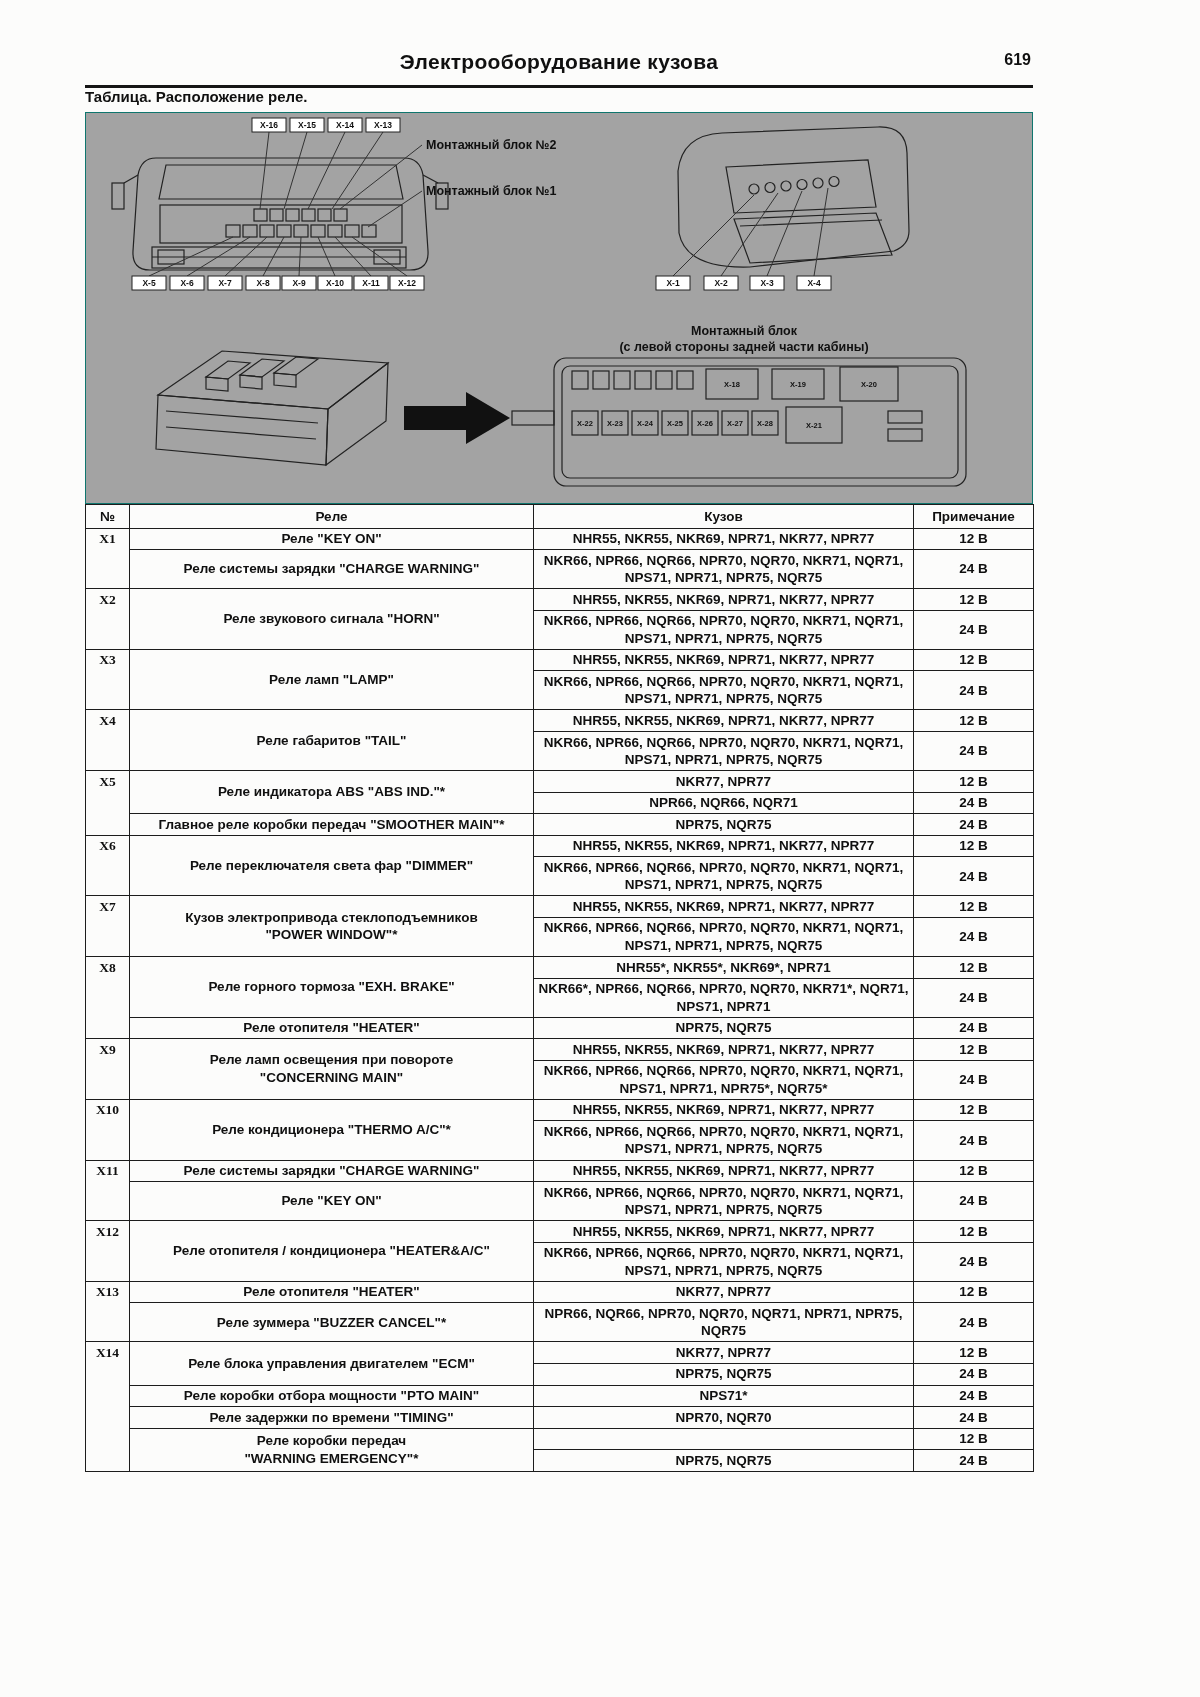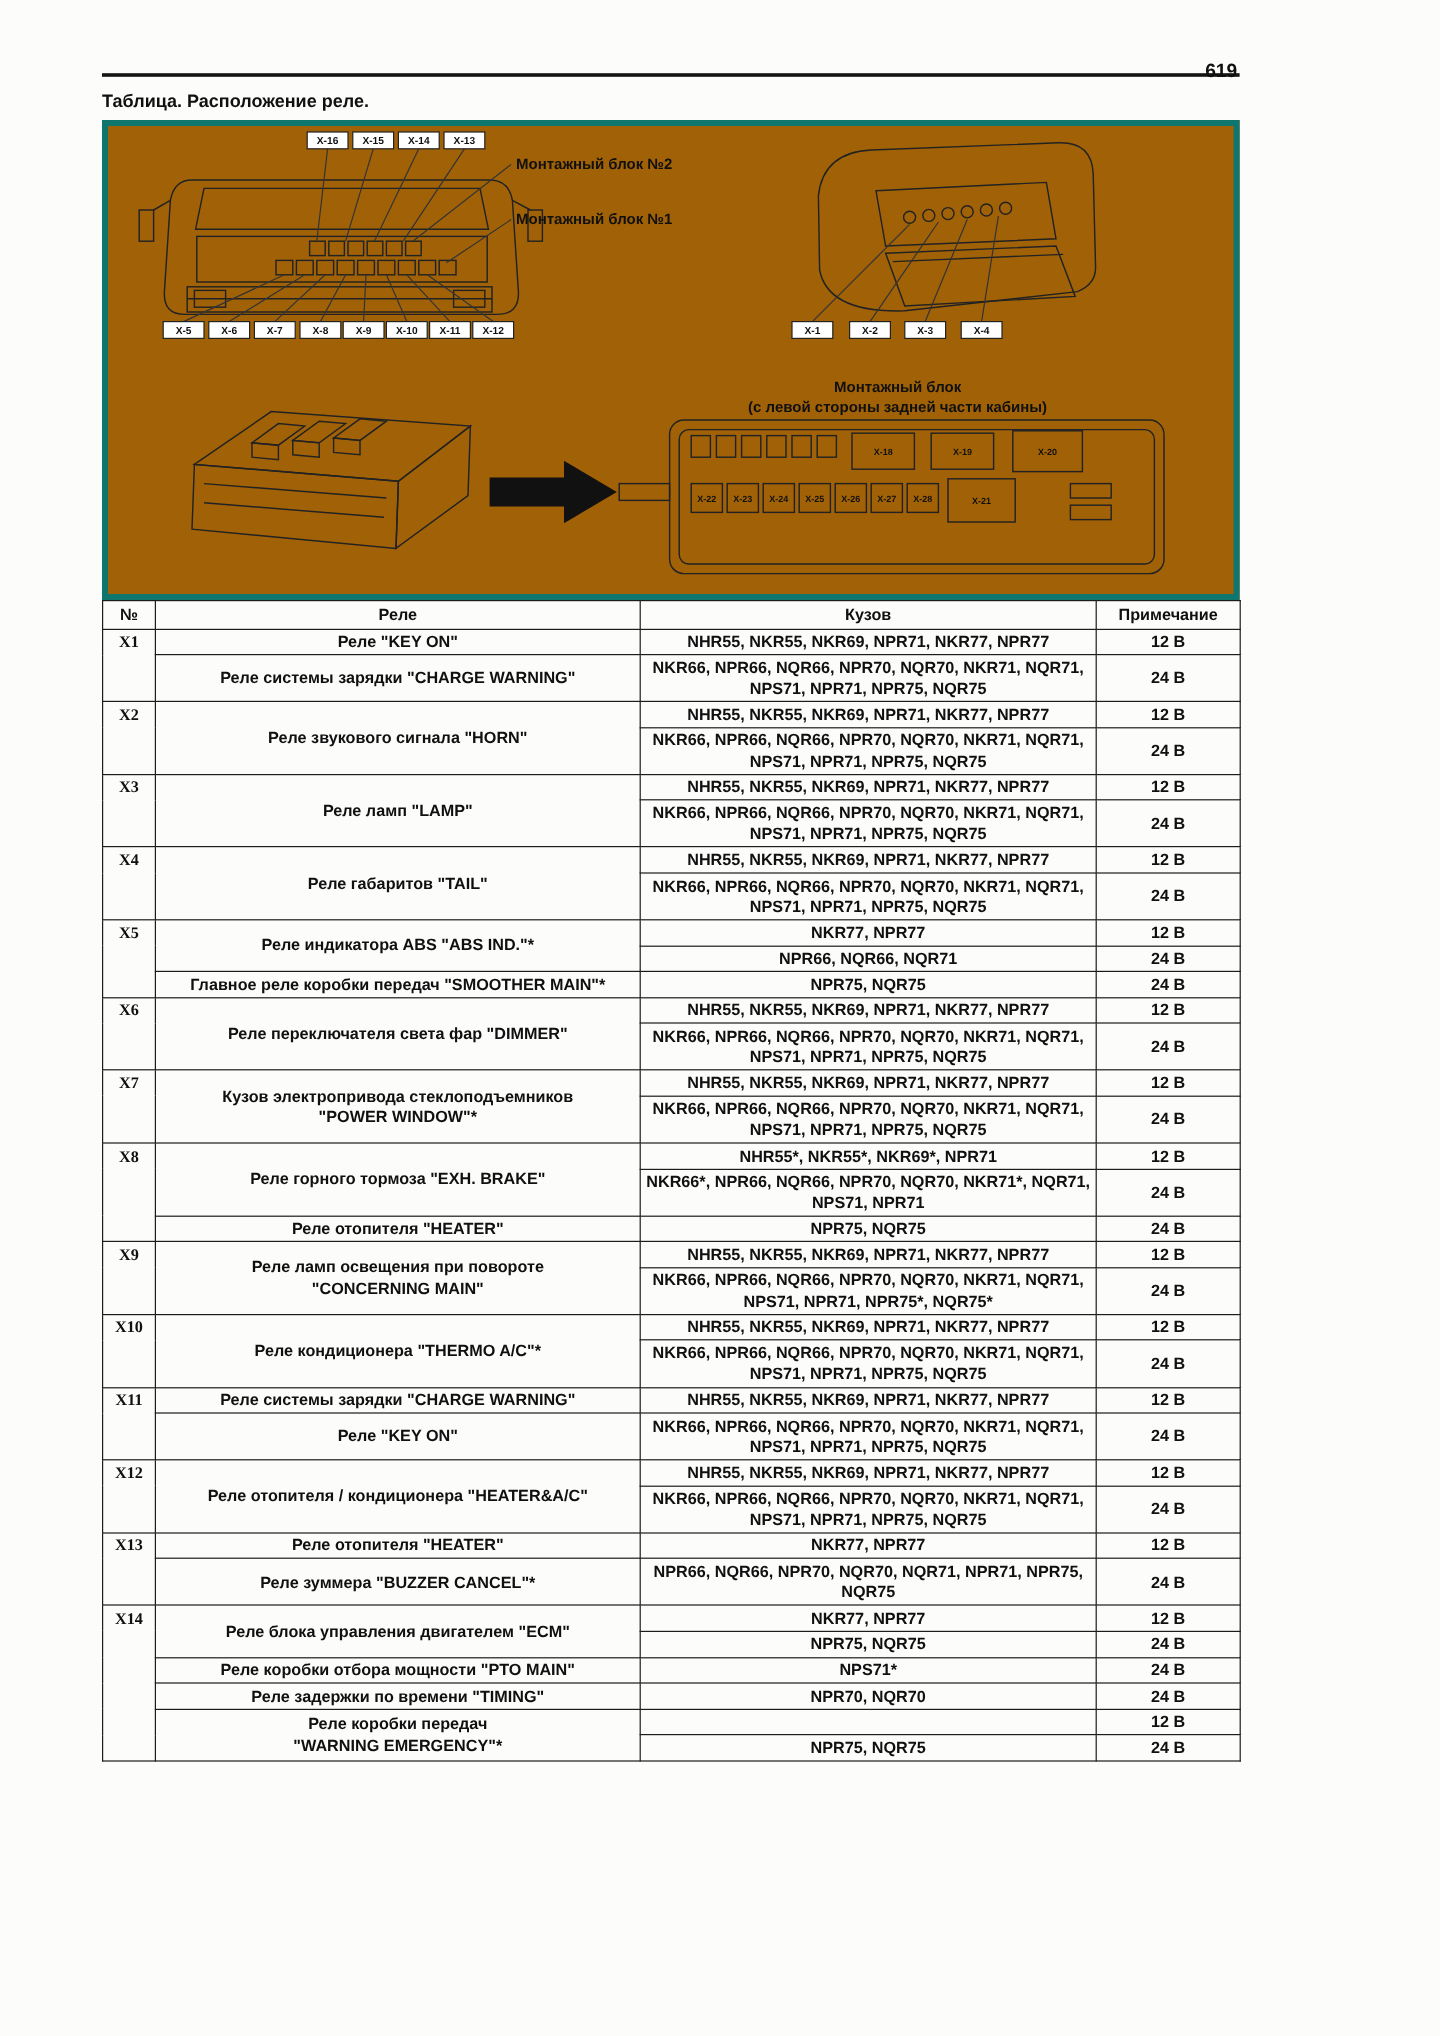--- a/index.html
+++ b/index.html
@@ -12,23 +12,23 @@
   .page{
     position:relative;width:1200px;height:1697px;
     background:#fcfcfb;overflow:hidden;
   }
   .content{position:absolute;left:85px;top:50px;width:948px;}
 
   .page-header{position:relative;text-align:center;border-bottom:3px solid #151515;padding-bottom:11px;}
   .header-title{font-size:21px;font-weight:bold;letter-spacing:.3px;}
   .header-page-number{position:absolute;right:2px;top:1px;font-size:16px;font-weight:bold;}
 
-  .caption{margin-top:12px;margin-bottom:7px;font-size:15px;font-weight:bold;}
-
-  .diagram-box{border:5px solid #0f766e;background:#a16207;}
+  .caption{margin-top:0;margin-bottom:7px;font-size:15px;font-weight:bold;}
+
+  .diagram-box{border:1px solid #0f766e;background:#a3a3a3;}
   .diagram-box svg{display:block;}
   .diagram-box text{
     font-family:"Liberation Sans","DejaVu Sans",sans-serif;
     fill:#101010;font-weight:bold;
   }
   .co-text{font-size:8.5px;}
   .slot-text{font-size:7.5px;}
   .label-text{font-size:12.5px;}
 
   .relay-table{
@@ -46,20 +46,21 @@
   td.c-no{vertical-align:top;font-family:Liberation Serif, serif;}
   td.c-relay{white-space:pre-line;}
 </style>
 </head>
 <body>
 
 <div class="page">
   <div class="content">
 
     <header class="page-header">
+      <div class="header-title">Электрооборудование кузова</div>
       <div class="header-page-number">619</div>
     </header>
 
     <div class="caption">Таблица. Расположение реле.</div>
 
     <div class="diagram-box">
       <svg width="946" height="390" viewBox="0 0 946 390">
 
         <g stroke="#222" stroke-width="1.2" fill="none">
           <path d="M70,45 L318,45 Q334,45 337,62 L342,138 Q343,157 324,157 L64,157 Q46,157 47,138 L52,62 Q55,45 70,45 Z"></path>

